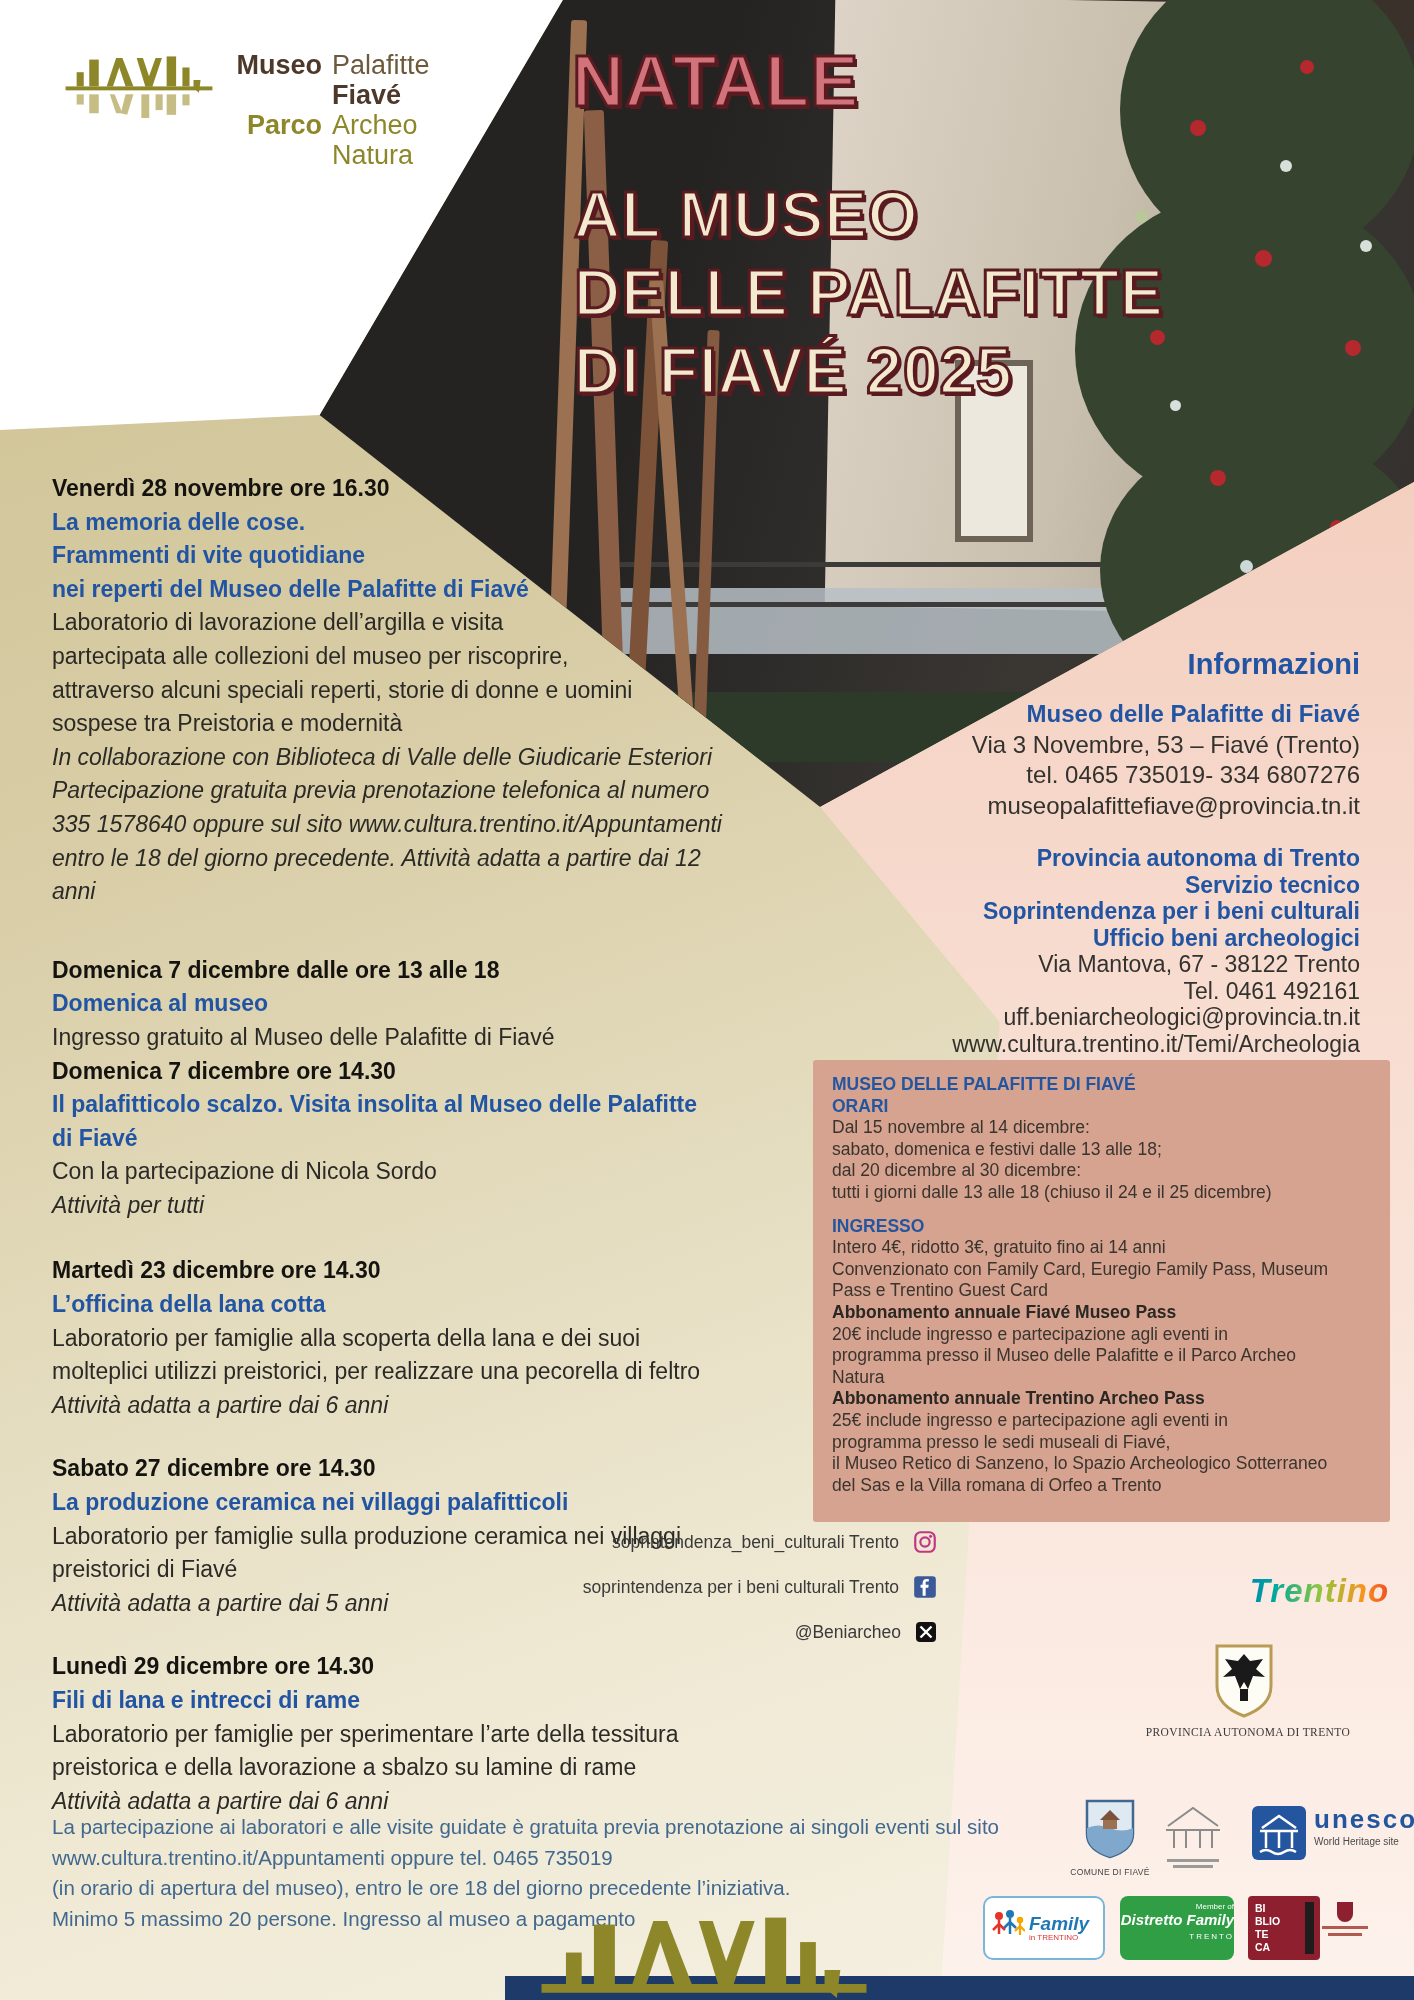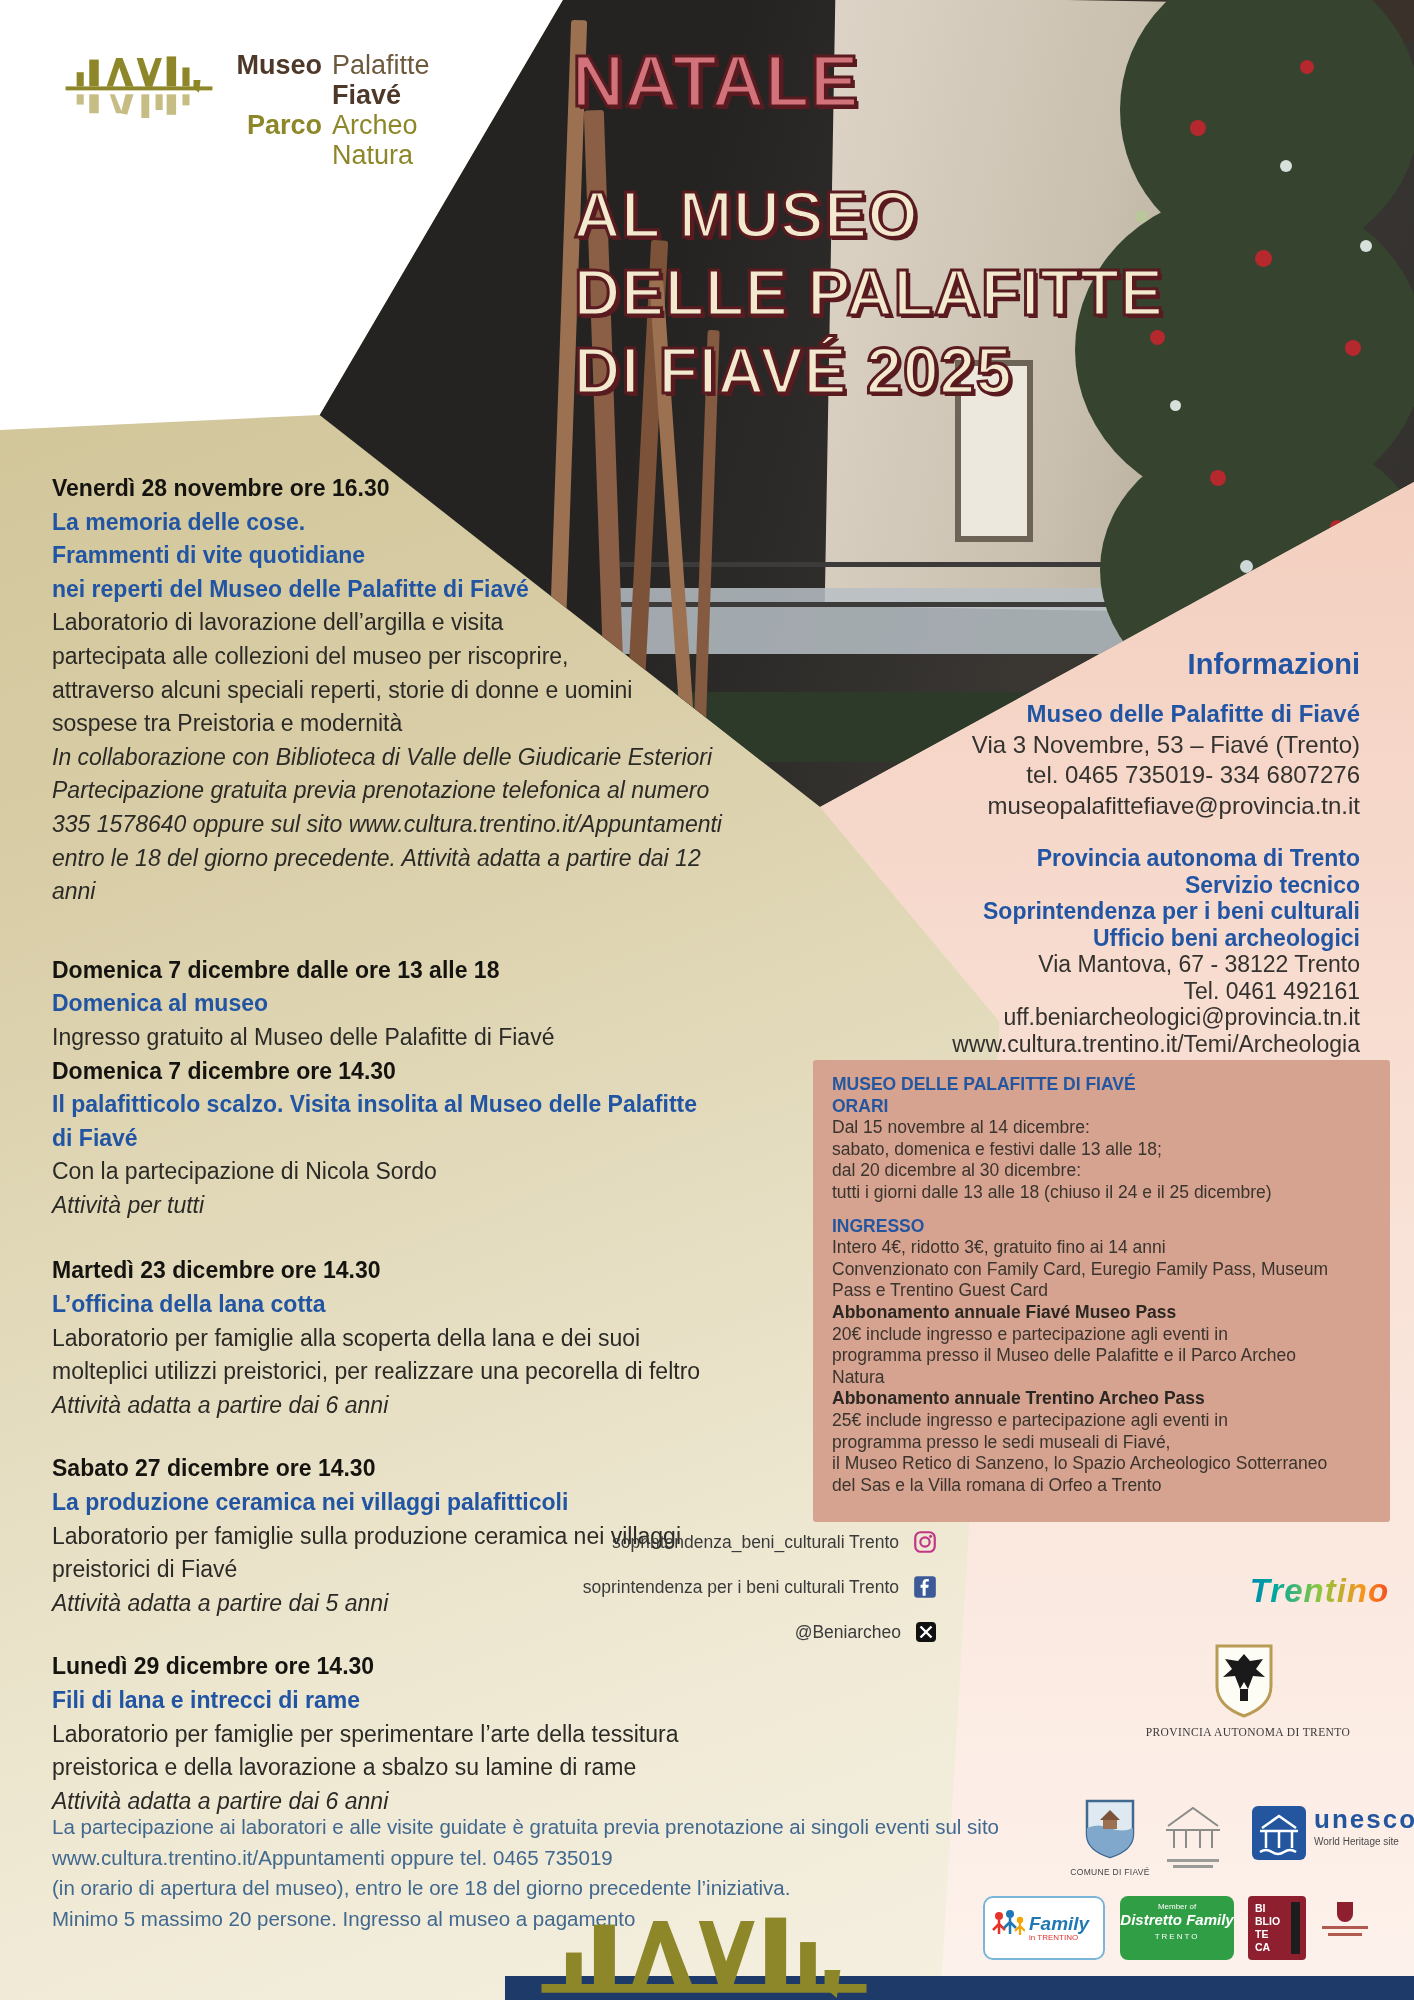--- a/index.html
+++ b/index.html
@@ -91,25 +91,25 @@
   .sketch{position:absolute;left:1158px;top:1800px;width:70px;text-align:center;z-index:4;}
   .sketch-bar{height:3px;background:#9a9a98;margin:3px auto 0;}
   .unesco{position:absolute;left:1252px;top:1806px;display:flex;gap:8px;align-items:flex-start;z-index:4;}
   .unesco-word{font-size:26px;font-weight:700;color:#2456a0;letter-spacing:2px;line-height:26px;}
   .unesco-caption{font-size:10px;color:#4a4a4a;margin-top:4px;}
   .family{position:absolute;left:983px;top:1896px;width:122px;height:64px;background:#fff;border:2px solid #79b6da;
           border-radius:10px;z-index:4;display:flex;align-items:center;padding:8px 6px;box-sizing:border-box;gap:4px;}
   .family-word{font-size:19px;font-weight:700;font-style:italic;color:#1f78b5;line-height:18px;}
   .family-sub{font-size:8px;color:#d33;}
   .distretto{position:absolute;left:1120px;top:1896px;width:114px;height:64px;background:#2f9e44;border-radius:8px;
-          z-index:4;color:#fff;text-align:center;padding-top:6px;box-sizing:border-box;}
+          z-index:4;color:#fff;text-align:right;padding-top:6px;box-sizing:border-box;}
   .d-member{font-size:8px;line-height:9px;}
   .d-word{font-size:15px;font-weight:700;font-style:italic;line-height:17px;}
   .d-sub{font-size:8px;letter-spacing:2px;margin-top:4px;}
-  .biblio{position:absolute;left:1248px;top:1896px;width:58px;height:64px;background:#8e1f2f;border-radius:4px;
+  .biblio{position:absolute;left:1248px;top:1896px;width:72px;height:64px;background:#8e1f2f;border-radius:4px;
           z-index:4;color:#fff;font-weight:700;font-size:10.5px;line-height:13px;padding:6px 0 0 7px;box-sizing:border-box;}
   .biblio-strip{position:absolute;right:6px;top:6px;bottom:6px;width:9px;background:#1d1d1d;}
   .minilogo{position:absolute;left:1320px;top:1902px;width:50px;z-index:4;}
   .mini-shield{width:16px;height:20px;background:#8e1f2f;border-radius:0 0 8px 8px;margin:0 auto;}
   .mini-bar{height:3px;background:#b05a50;margin:4px 2px 0;}
   .navy-bar{position:absolute;left:505px;top:1976px;width:909px;height:24px;background:#1e3a69;z-index:3;}
   .big-logo{position:absolute;left:538px;top:1900px;z-index:4;}
 </style>
 </head>
 <body>

